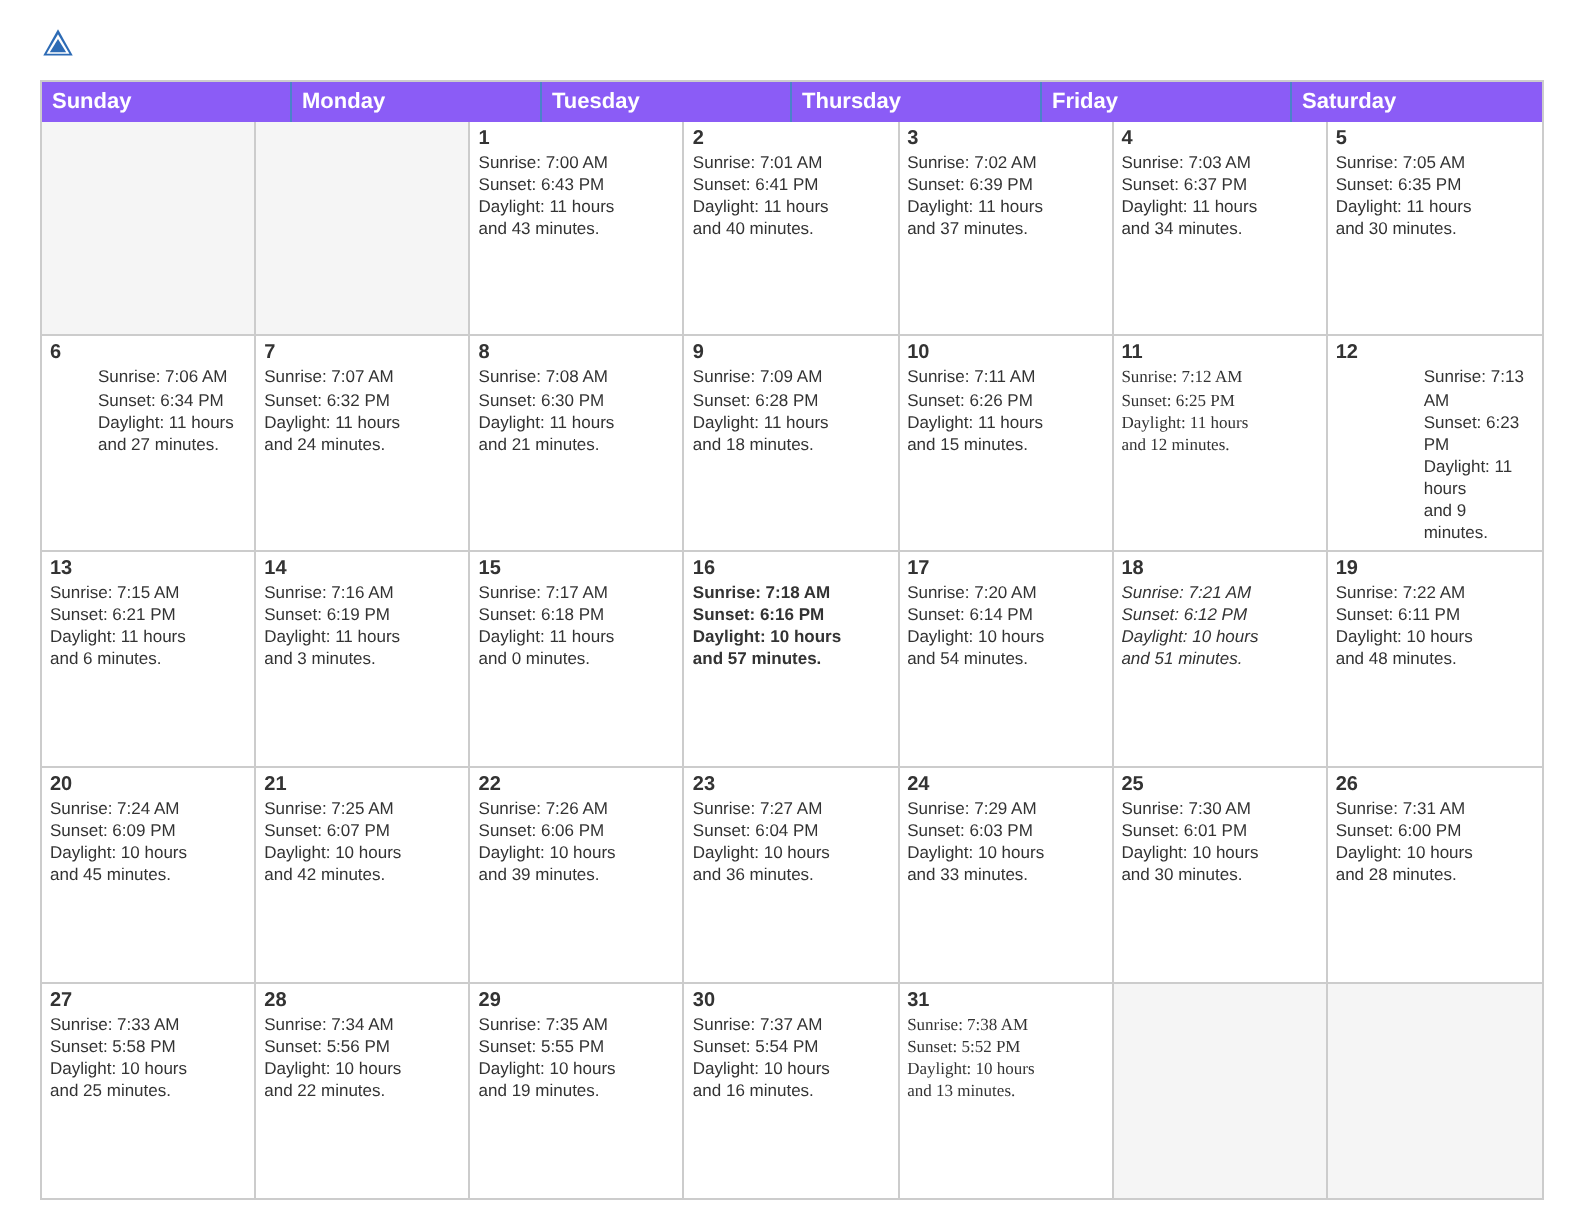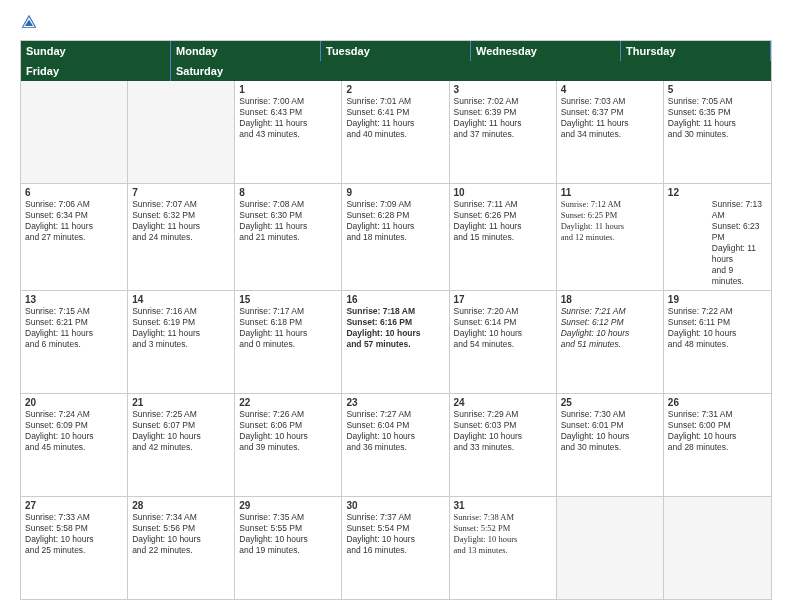--- a/index.html
+++ b/index.html
@@ -56,22 +56,22 @@
       color: #555;
     }
     .calendar {
       flex: 1;
       display: flex;
       flex-direction: column;
       border: 1px solid #ccc;
     }
     .cal-header {
       display: grid;
-      grid-template-columns: repeat(5, 1fr);
-      background: #14532d;
+      grid-template-columns: repeat(6, 1fr);
+      background: #8b5cf6;
     }
     .cal-header-cell {
       color: #fff;
       font-size: 11px;
       font-weight: bold;
       padding: 4px 5px;
       text-align: left;
       border-right: 1px solid #4a83c9;
     }
     .cal-header-cell:last-child { border-right: none; }
@@ -133,21 +133,20 @@
       <div class="month-title"></div>
       <div class="location"></div>
     </div>
   </div>
 
   <div class="calendar">
     <div class="cal-header">
     <div class="cal-header-cell">Sunday</div>
         <div class="cal-header-cell">Monday</div>
         <div class="cal-header-cell">Tuesday</div>
-        <div class="cal-header-cell">Wednesday</div>
         <div class="cal-header-cell">Thursday</div>
         <div class="cal-header-cell">Friday</div>
         <div class="cal-header-cell">Saturday</div>
       </div>
     <div class="cal-body">
     <div class="cal-row">
           <div class="cal-cell empty"></div>
           <div class="cal-cell empty"></div>
           <div class="cal-cell">
             <div class="day-num">1</div>
@@ -181,21 +180,21 @@
             <div class="day-num">5</div>
             <div class="cell-text" style="white-space: pre-line;">Sunrise: 7:05 AM
 Sunset: 6:35 PM
 Daylight: 11 hours
 and 30 minutes.</div>
           </div>
         </div>
         <div class="cal-row">
           <div class="cal-cell">
             <div class="day-num">6</div>
-            <div class="cell-text" style="white-space: pre-line;">Sunrise: 7:06 AM
+            <div class="cell-text" style="white-space: pre-line; margin-left: 24px;">Sunrise: 7:06 AM
 Sunset: 6:34 PM
 Daylight: 11 hours
 and 27 minutes.</div>
           </div>
           <div class="cal-cell">
             <div class="day-num">7</div>
             <div class="cell-text" style="white-space: pre-line;">Sunrise: 7:07 AM
 Sunset: 6:32 PM
 Daylight: 11 hours
 and 24 minutes.</div>

